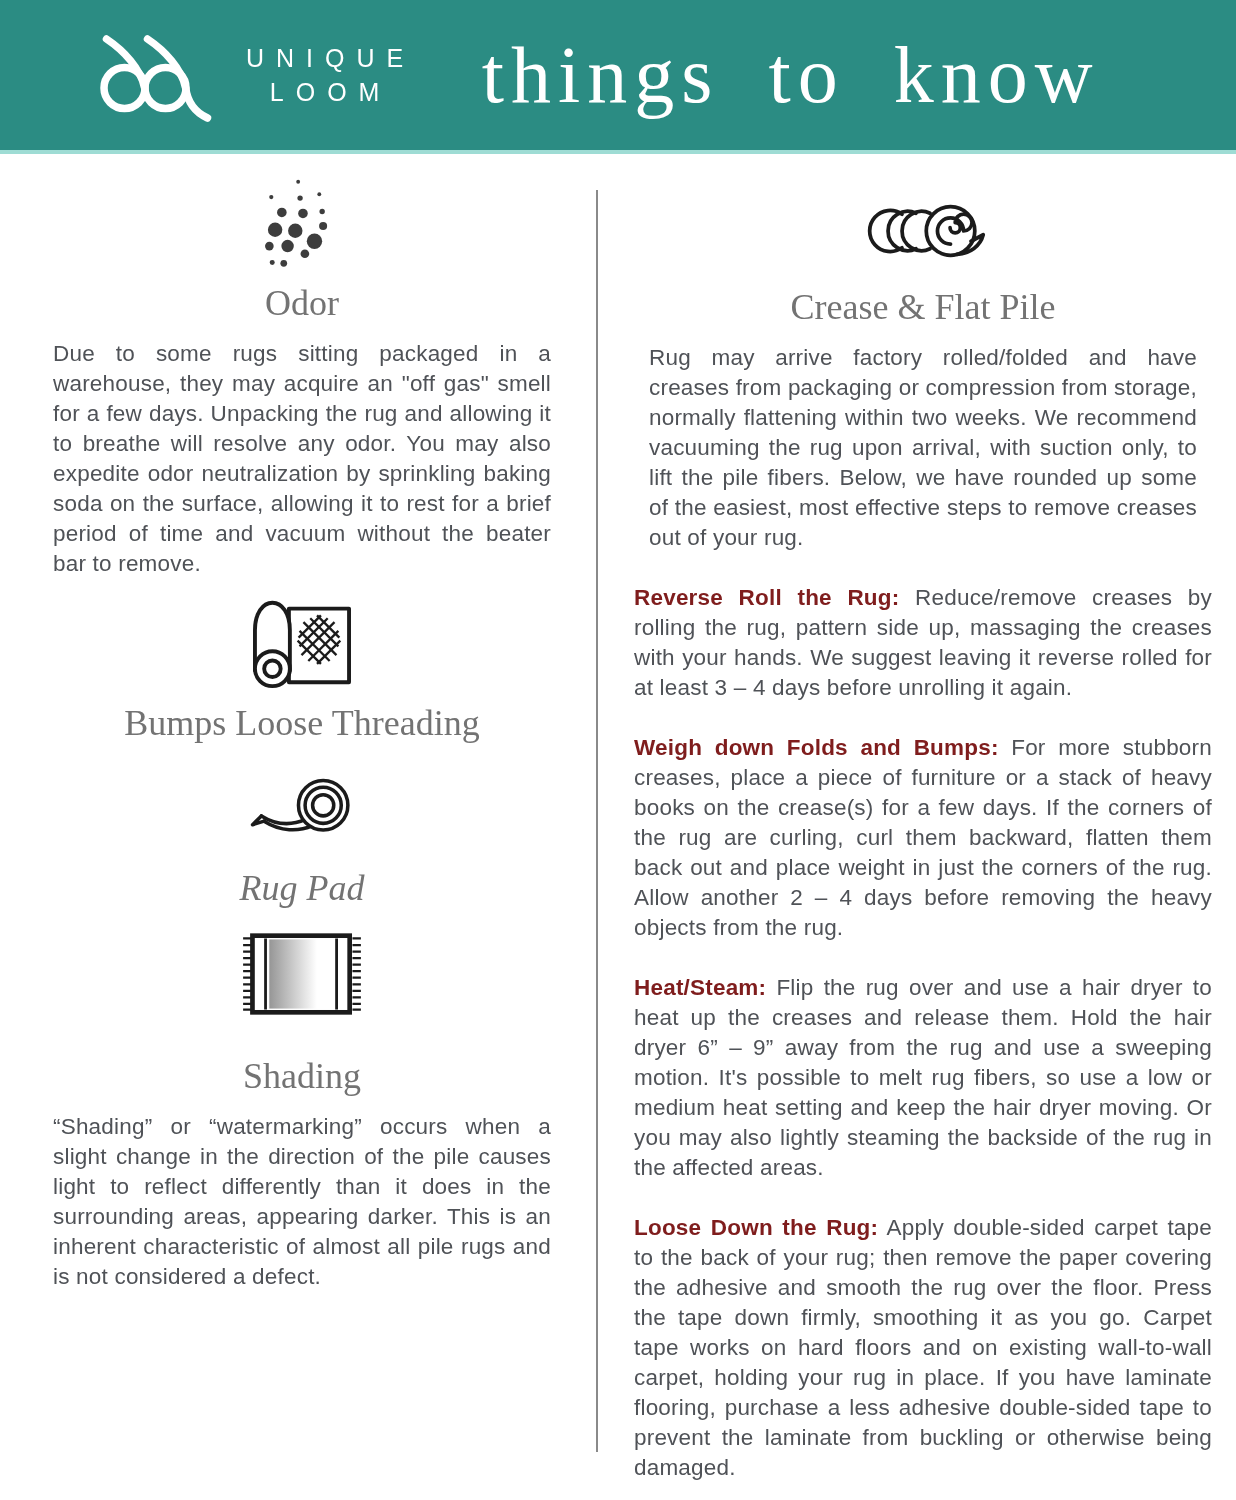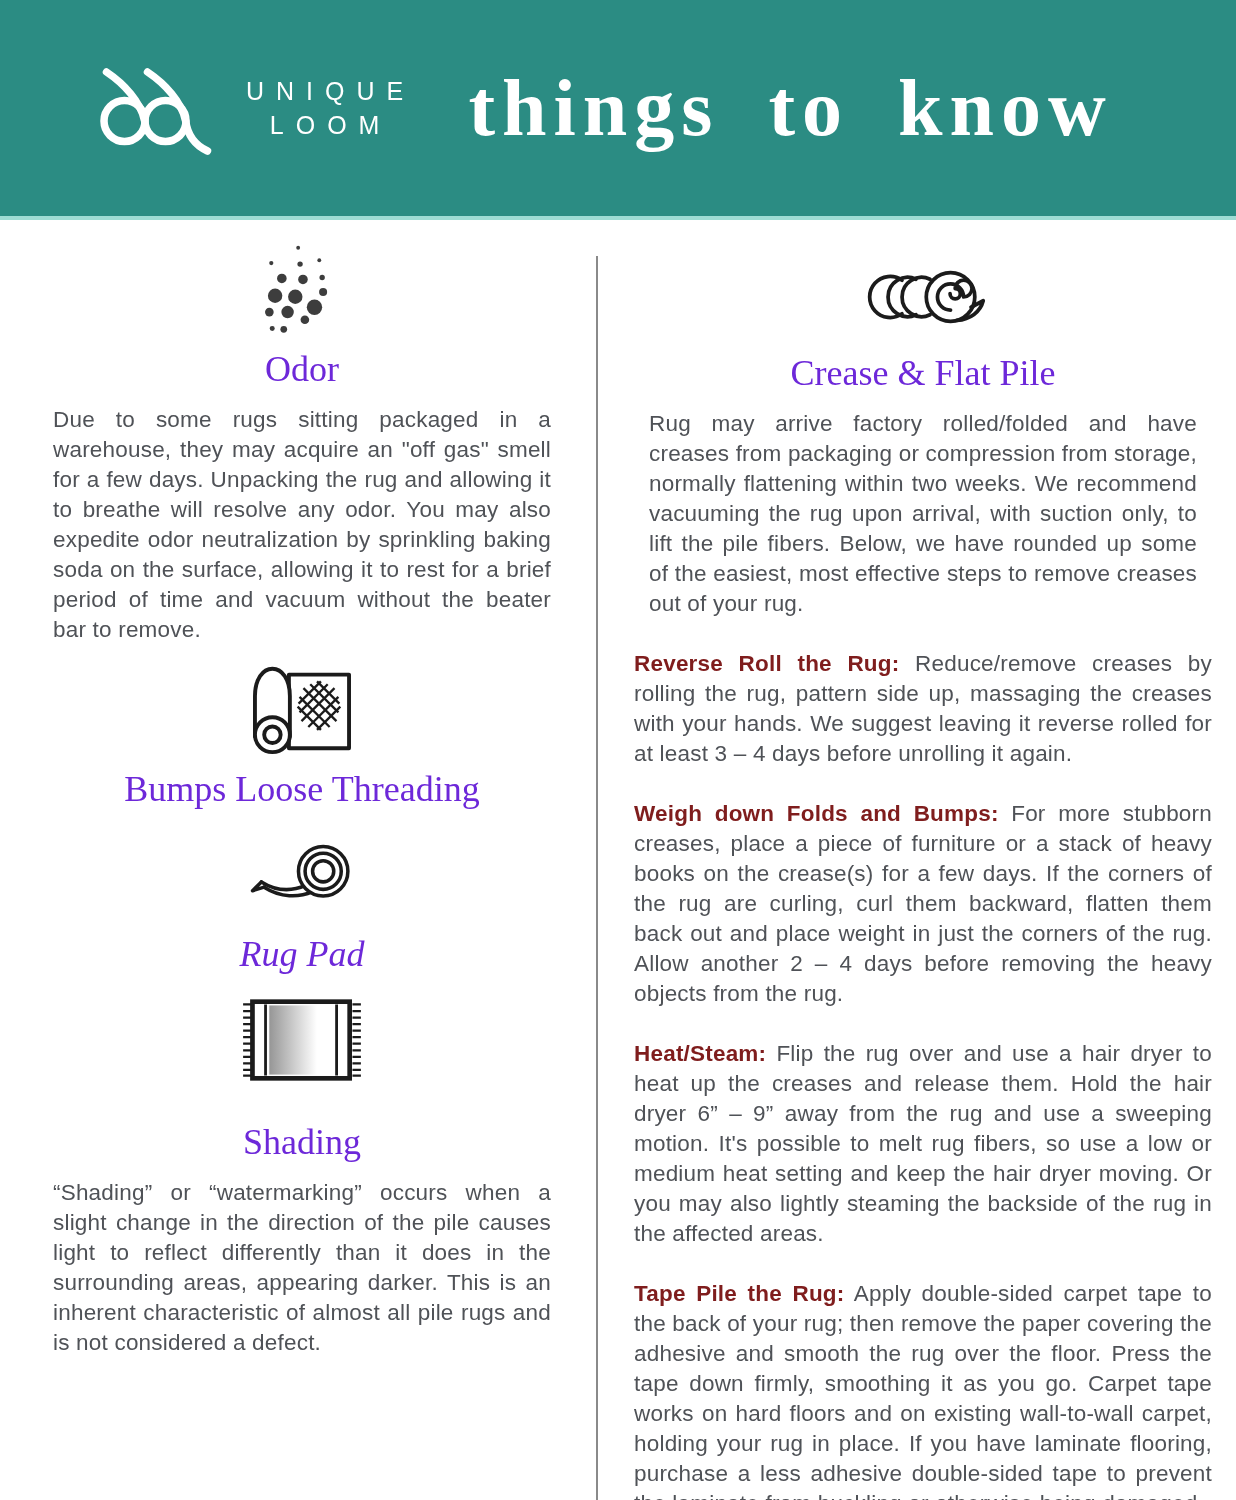--- a/index.html
+++ b/index.html
@@ -2,43 +2,43 @@
 <html><head>
 <meta charset="utf-8">
 <style>
   html,body{margin:0;padding:0;background:#ffffff;}
   .page{
     width:1236px;height:1500px;overflow:hidden;background:#ffffff;
     font-family:"Liberation Sans", sans-serif;position:relative;
   }
   
   .header{
-    height:220px;background:#2b8c83;border-bottom:4px solid #9edcd4;
+    height:154px;background:#2b8c83;border-bottom:4px solid #9edcd4;
     display:flex;align-items:center;box-sizing:border-box;
   }
   .brand{display:flex;align-items:center;margin-left:95px;}
   .brand svg{display:block;}
   .brand-text{margin-left:26px;color:#ffffff;}
   .brand-line{
     font-size:25px;letter-spacing:12px;line-height:34px;font-weight:400;
     text-align:center;white-space:nowrap;
   }
   .title{
     font-family:"Liberation Serif", serif;color:#ffffff;font-size:80px;
     letter-spacing:7px;word-spacing:22px;margin:0 auto;padding-right:70px;
-    white-space:nowrap;font-weight:700;
+    white-space:nowrap;font-weight:400;
   }
   
   .main{display:flex;padding:14px 0 0 38px;box-sizing:border-box;}
   .col-left{width:528px;}
   .divider{width:2px;background:#8a8a8a;margin:22px 0 0 30px;height:1262px;}
   .col-right{width:578px;margin-left:36px;}
   .icon-wrap{display:flex;justify-content:center;}
   h2{
-    font-family:"Liberation Serif", serif;color:#6d28d9;font-weight:400;
+    font-family:"Liberation Serif", serif;color:#737373;font-weight:400;
     font-size:36px;line-height:42px;text-align:center;margin:10px 0 8px 0;
   }
   p.body{
     color:#4f5257;font-size:22.5px;line-height:30px;margin:15px;
     text-align:justify;letter-spacing:0.2px;
   }
   p.tip{margin:30px 0 0 0;}
   p.tip b{color:#7f1d1d;font-weight:700;}
   
   .sec-odor .icon-wrap{margin-top:8px;}
@@ -204,20 +204,20 @@
           <b>Weigh down Folds and Bumps:</b>
           <span>For more stubborn creases, place a piece of furniture or a stack of heavy books on the crease(s) for a few days. If the corners of the rug are curling, curl them backward, flatten them back out and place weight in just the corners of the rug. Allow another 2 – 4 days before removing the heavy objects from the rug.</span>
         </p>
 
         <p class="body tip">
           <b>Heat/Steam:</b>
           <span>Flip the rug over and use a hair dryer to heat up the creases and release them. Hold the hair dryer 6” – 9” away from the rug and use a sweeping motion. It's possible to melt rug fibers, so use a low or medium heat setting and keep the hair dryer moving. Or you may also lightly steaming the backside of the rug in the affected areas.</span>
         </p>
 
         <p class="body tip">
-          <b>Tape Pile the Rug:</b>
+          <b>Loose Down the Rug:</b>
           <span>Apply double-sided carpet tape to the back of your rug; then remove the paper covering the adhesive and smooth the rug over the floor. Press the tape down firmly, smoothing it as you go. Carpet tape works on hard floors and on existing wall-to-wall carpet, holding your rug in place. If you have laminate flooring, purchase a less adhesive double-sided tape to prevent the laminate from buckling or otherwise being damaged.</span>
         </p>
       </div>
 
     </div>
   </div>
 </div>
 
 </body></html>

